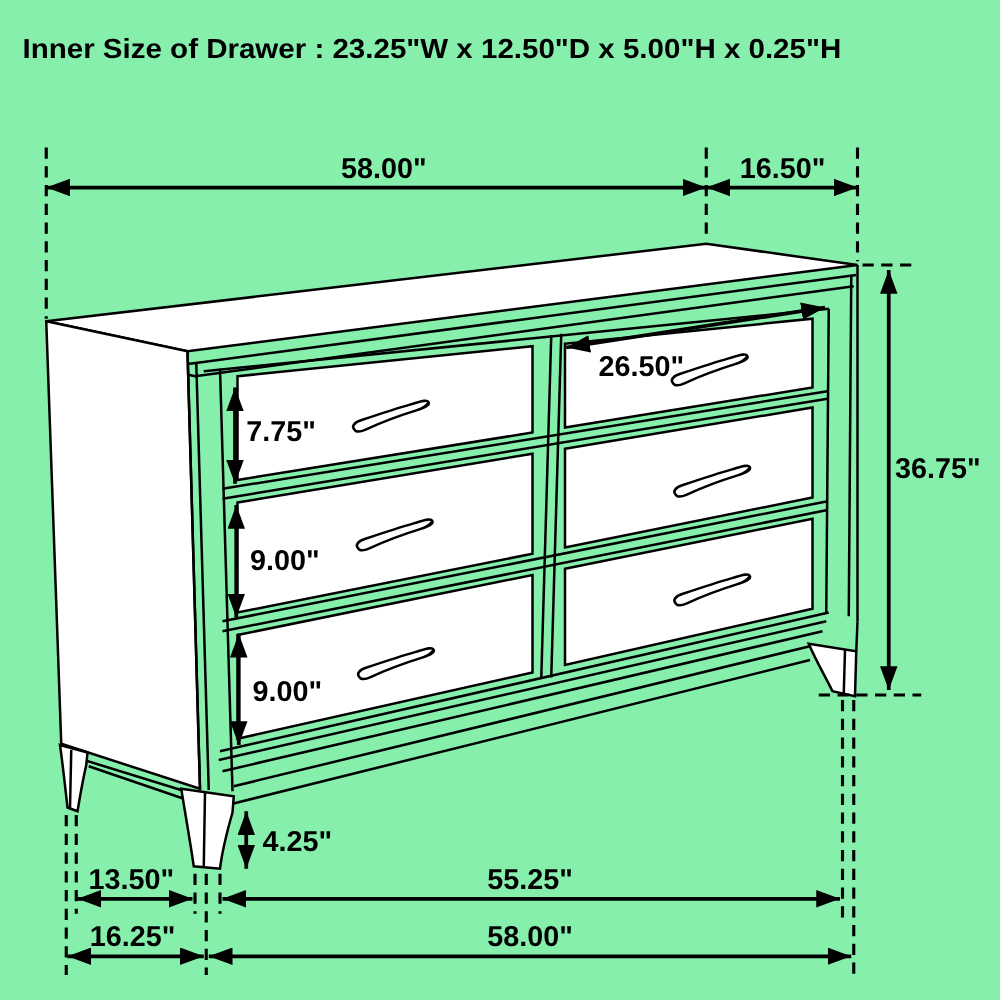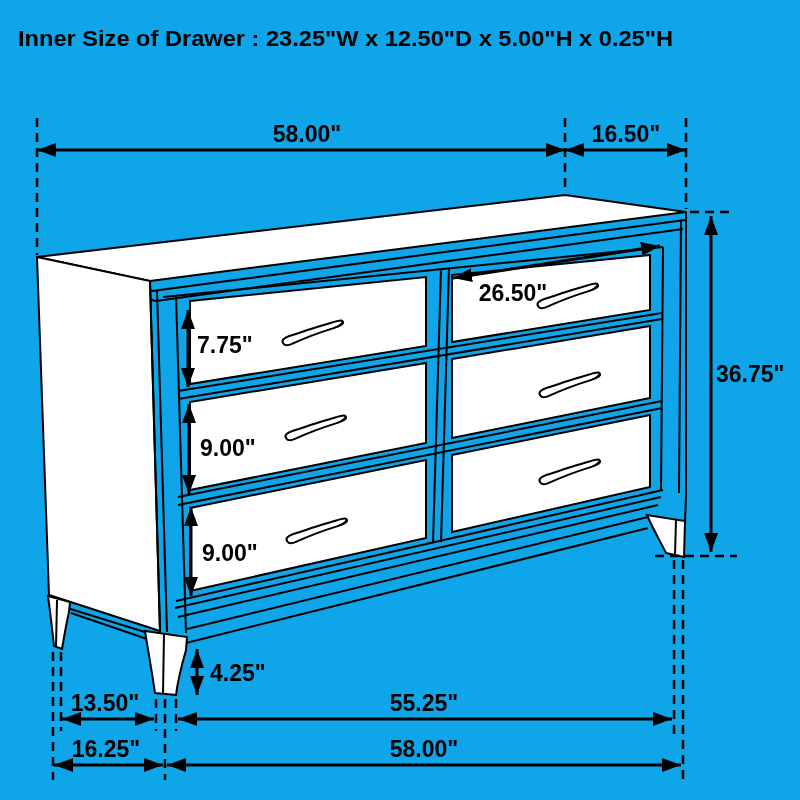--- a/index.html
+++ b/index.html
@@ -4,21 +4,21 @@
 <style>
   html, body {
     margin: 0;
     padding: 0;
     background: #ffffff;
   }
   .page {
     position: relative;
     width: 800px;
     height: 800px;
-    background: #0ea5e9;
+    background: #86efac;
     overflow: hidden;
   }
   svg {
     display: block;
     width: 800px;
     height: 800px;
   }
   svg text {
     font-family: "Liberation Sans", "DejaVu Sans", sans-serif;
     font-weight: bold;

